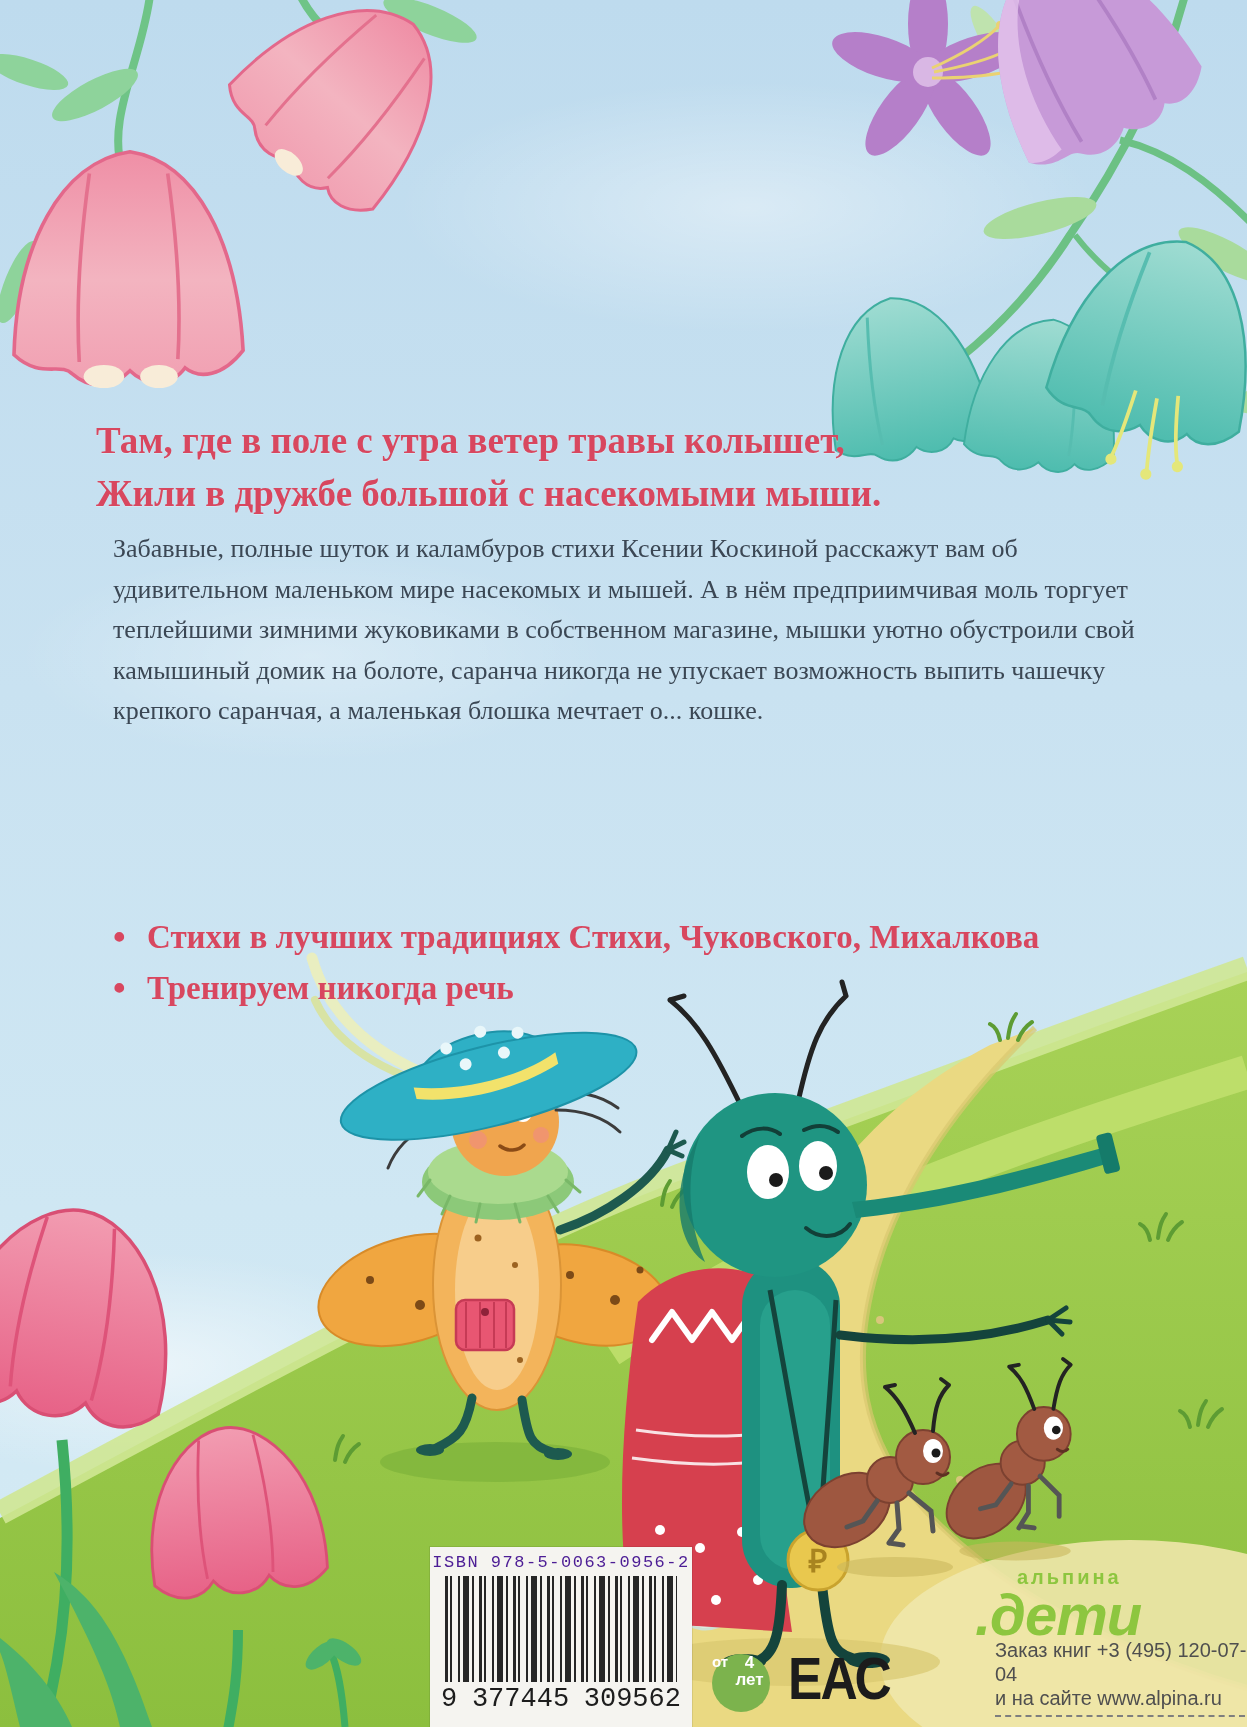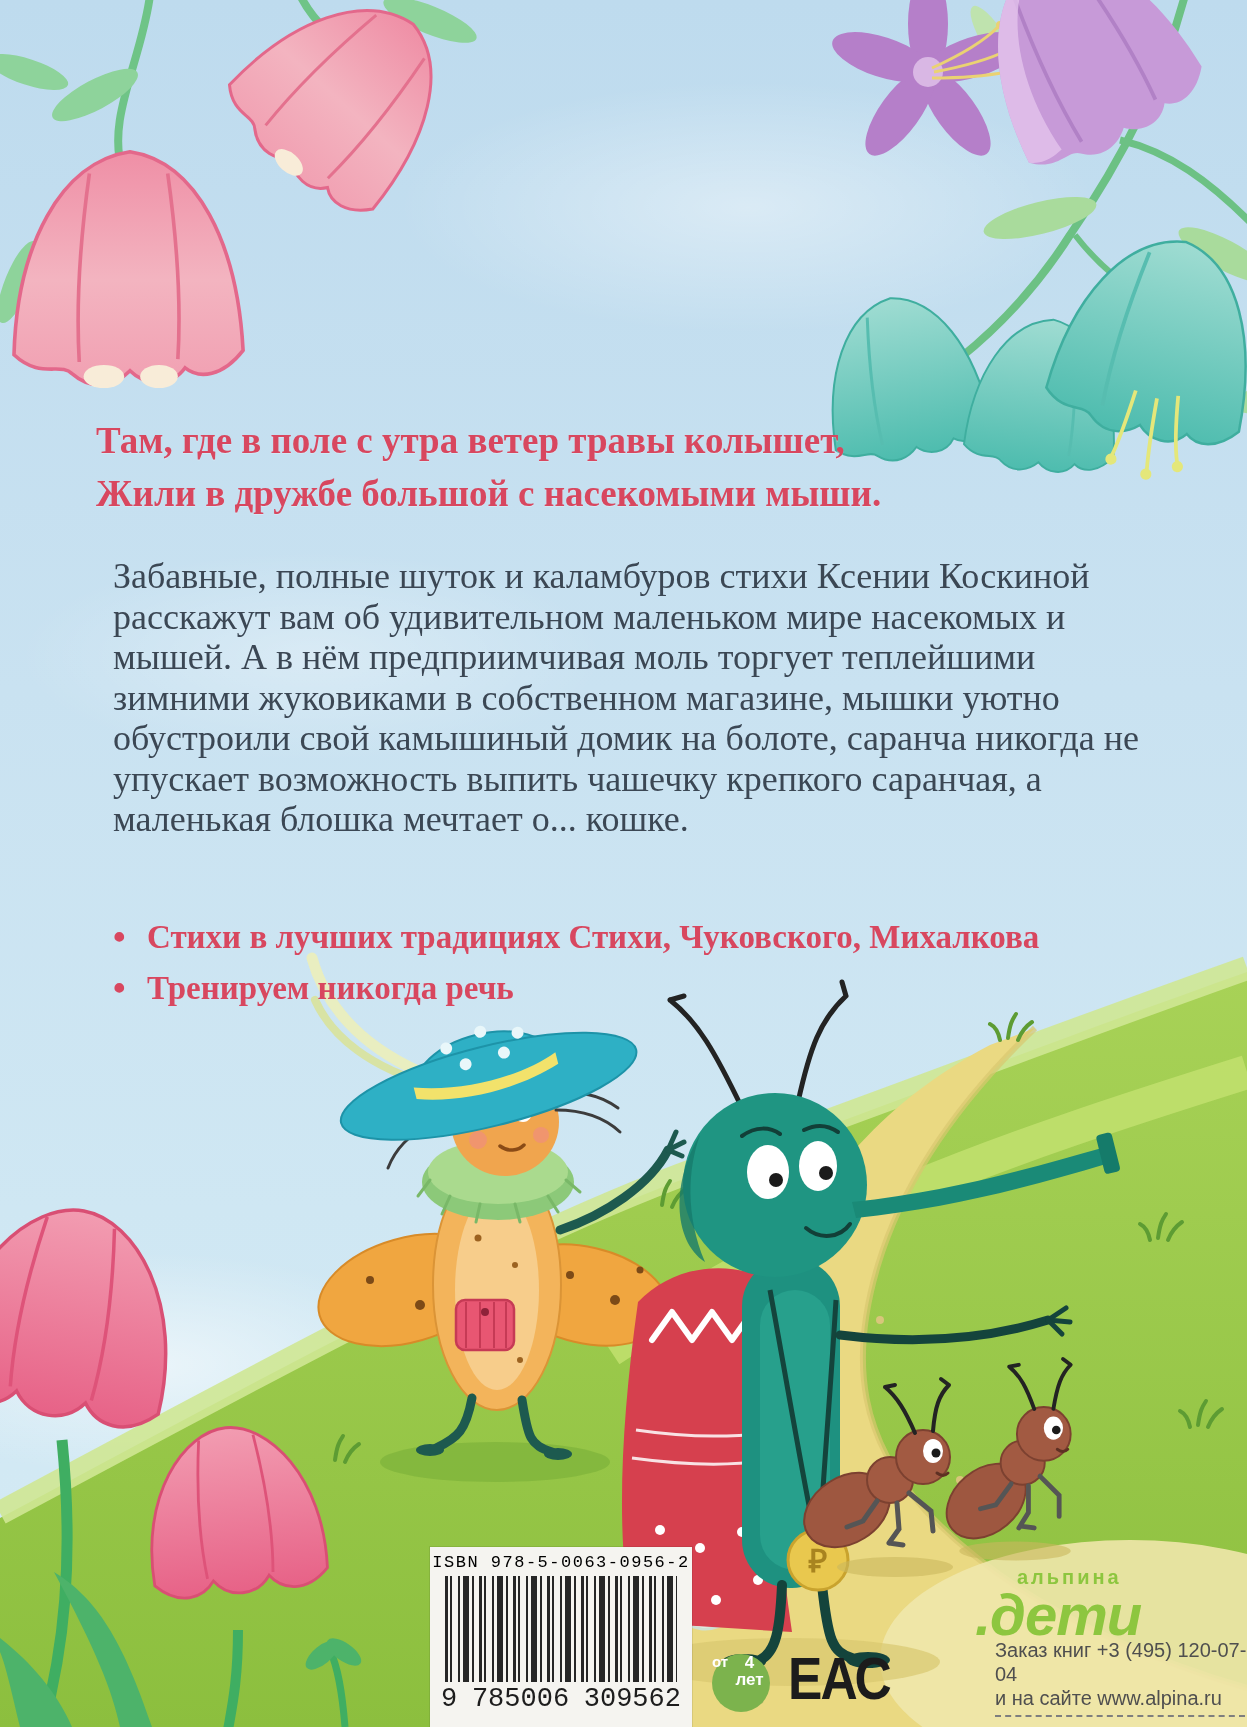--- a/index.html
+++ b/index.html
@@ -17,39 +17,39 @@
   .illustration{position:absolute;left:0;top:0;width:1247px;height:1727px;}
 
   .epigraph{
     position:absolute;left:96px;top:414px;width:900px;
     font-weight:bold;
     font-size:37px;line-height:53px;
     color:var(--accent);
     text-shadow:0 1px 0 rgba(255,255,255,.25);
   }
   .description{
-    position:absolute;left:113px;top:556px;width:1048px;margin:0;
-    font-size:36px;line-height:40.5px;color:var(--ink);
+    position:absolute;left:113px;top:529px;width:1048px;margin:0;
+    font-size:26px;line-height:40.5px;color:var(--ink);
   }
   .bullets{
     position:absolute;left:113px;top:912px;width:1060px;margin:0;padding:0;
     list-style:none;
     font-weight:bold;font-size:33px;line-height:51px;color:var(--accent);
   }
   .bullets li{padding-left:34px;position:relative;}
   .bullets li::before{content:"•";position:absolute;left:0;top:0;font-size:36px;}
 
   .barcode-box{
     position:absolute;left:430px;top:1547px;width:262px;height:180px;
     background:#f5f4f0;box-shadow:0 0 0 1px rgba(0,0,0,.08);
     text-align:center;
   }
   .isbn{
     font-family:"Liberation Mono", monospace;
-    font-size:17px;letter-spacing:1.5px;color:#000000;
+    font-size:17px;letter-spacing:1.5px;color:#4c1d95;
     padding-top:6px;white-space:nowrap;
   }
   .bars{
     margin:4px auto 0 auto;width:232px;height:106px;
     background:repeating-linear-gradient(90deg,
       #262626 0 3px, transparent 3px 5px,
       #262626 5px 7px, transparent 7px 13px,
       #262626 13px 15px, transparent 15px 18px,
       #262626 18px 24px, transparent 24px 27px,
       #262626 27px 29px, transparent 29px 34px);
@@ -444,21 +444,21 @@
   <ul class="bullets">
     <li>Стихи в лучших традициях Стихи, Чуковского, Михалкова</li>
     <li>Тренируем никогда речь</li>
   </ul>
 
   <div class="barcode-box">
     <div class="isbn">ISBN 978-5-0063-0956-2</div>
     <div class="bars"></div>
     <div class="digits">
       <span>9</span>
-      <span>785006</span>
+      <span>377445</span>
       <span>309562</span>
     </div>
   </div>
 
   <div class="age-badge">
     <span class="small">от</span>
     <span class="big">4 лет</span>
   </div>
 
   <div class="eac">ЕАС</div>

